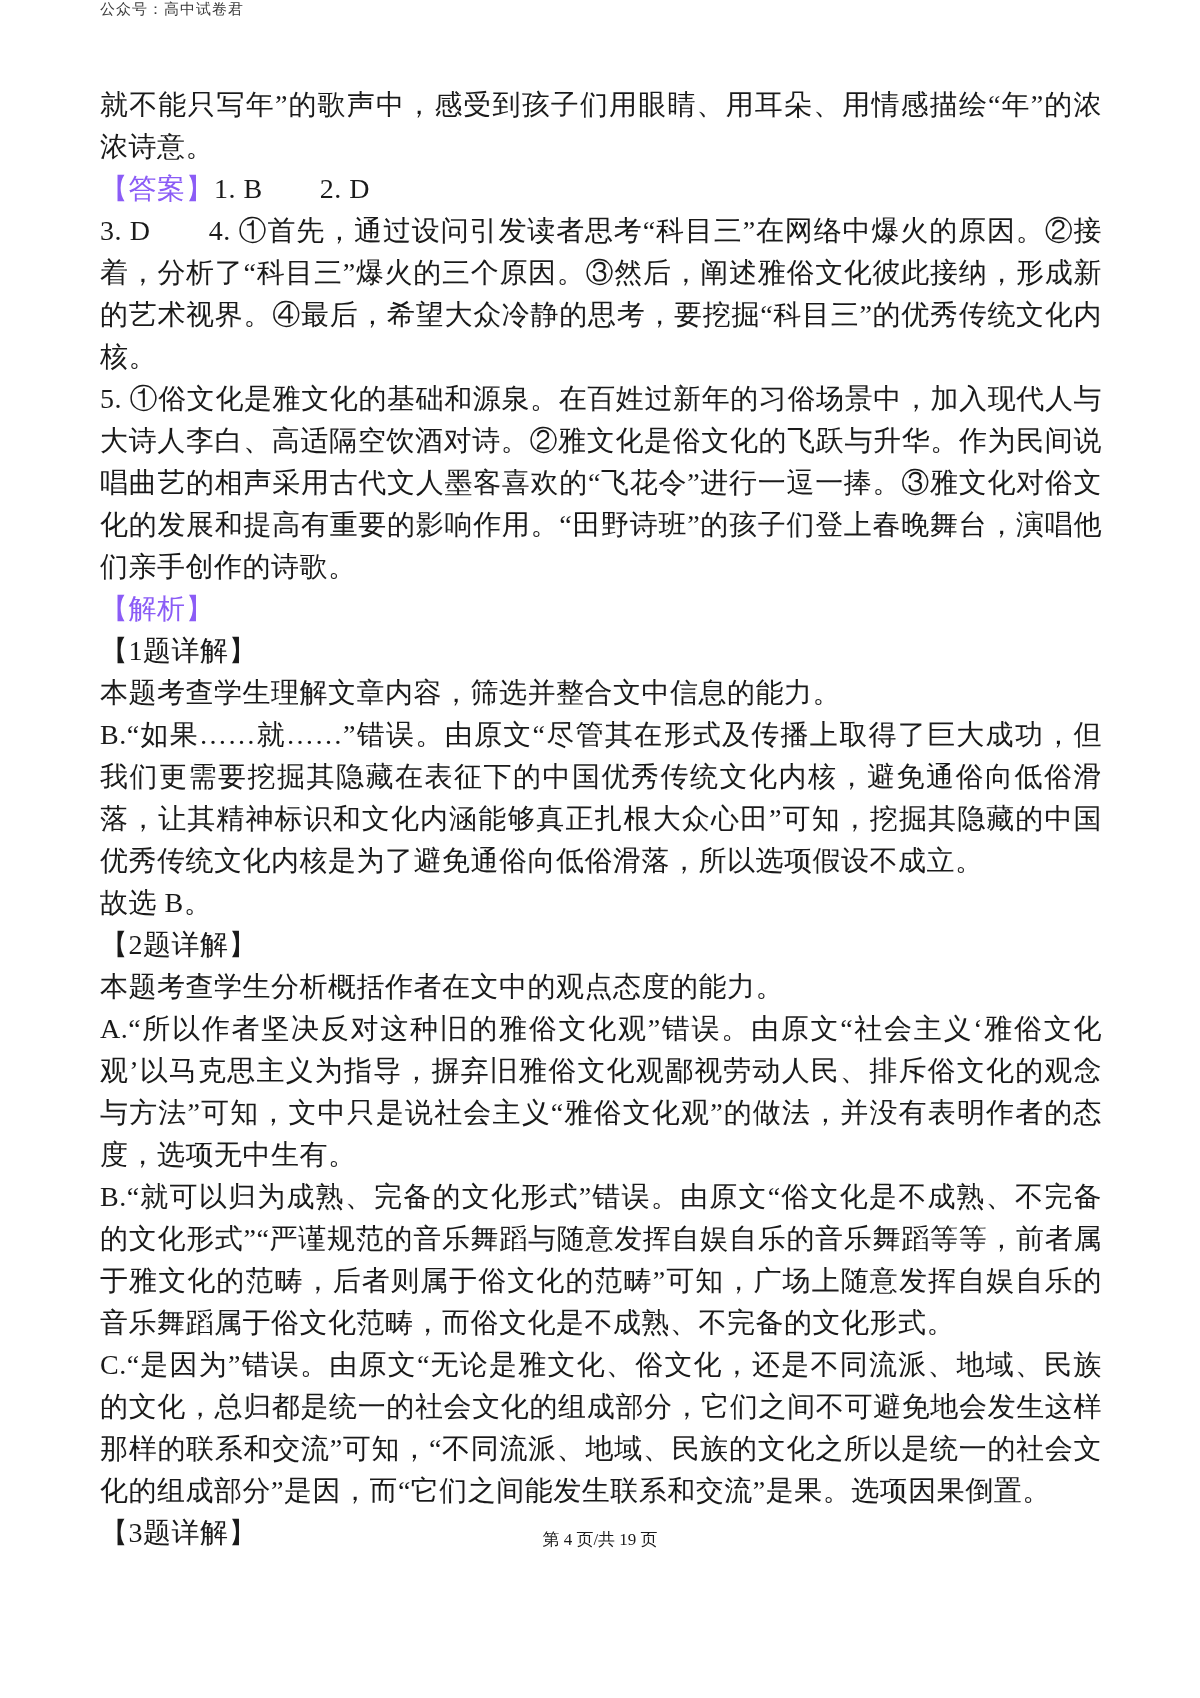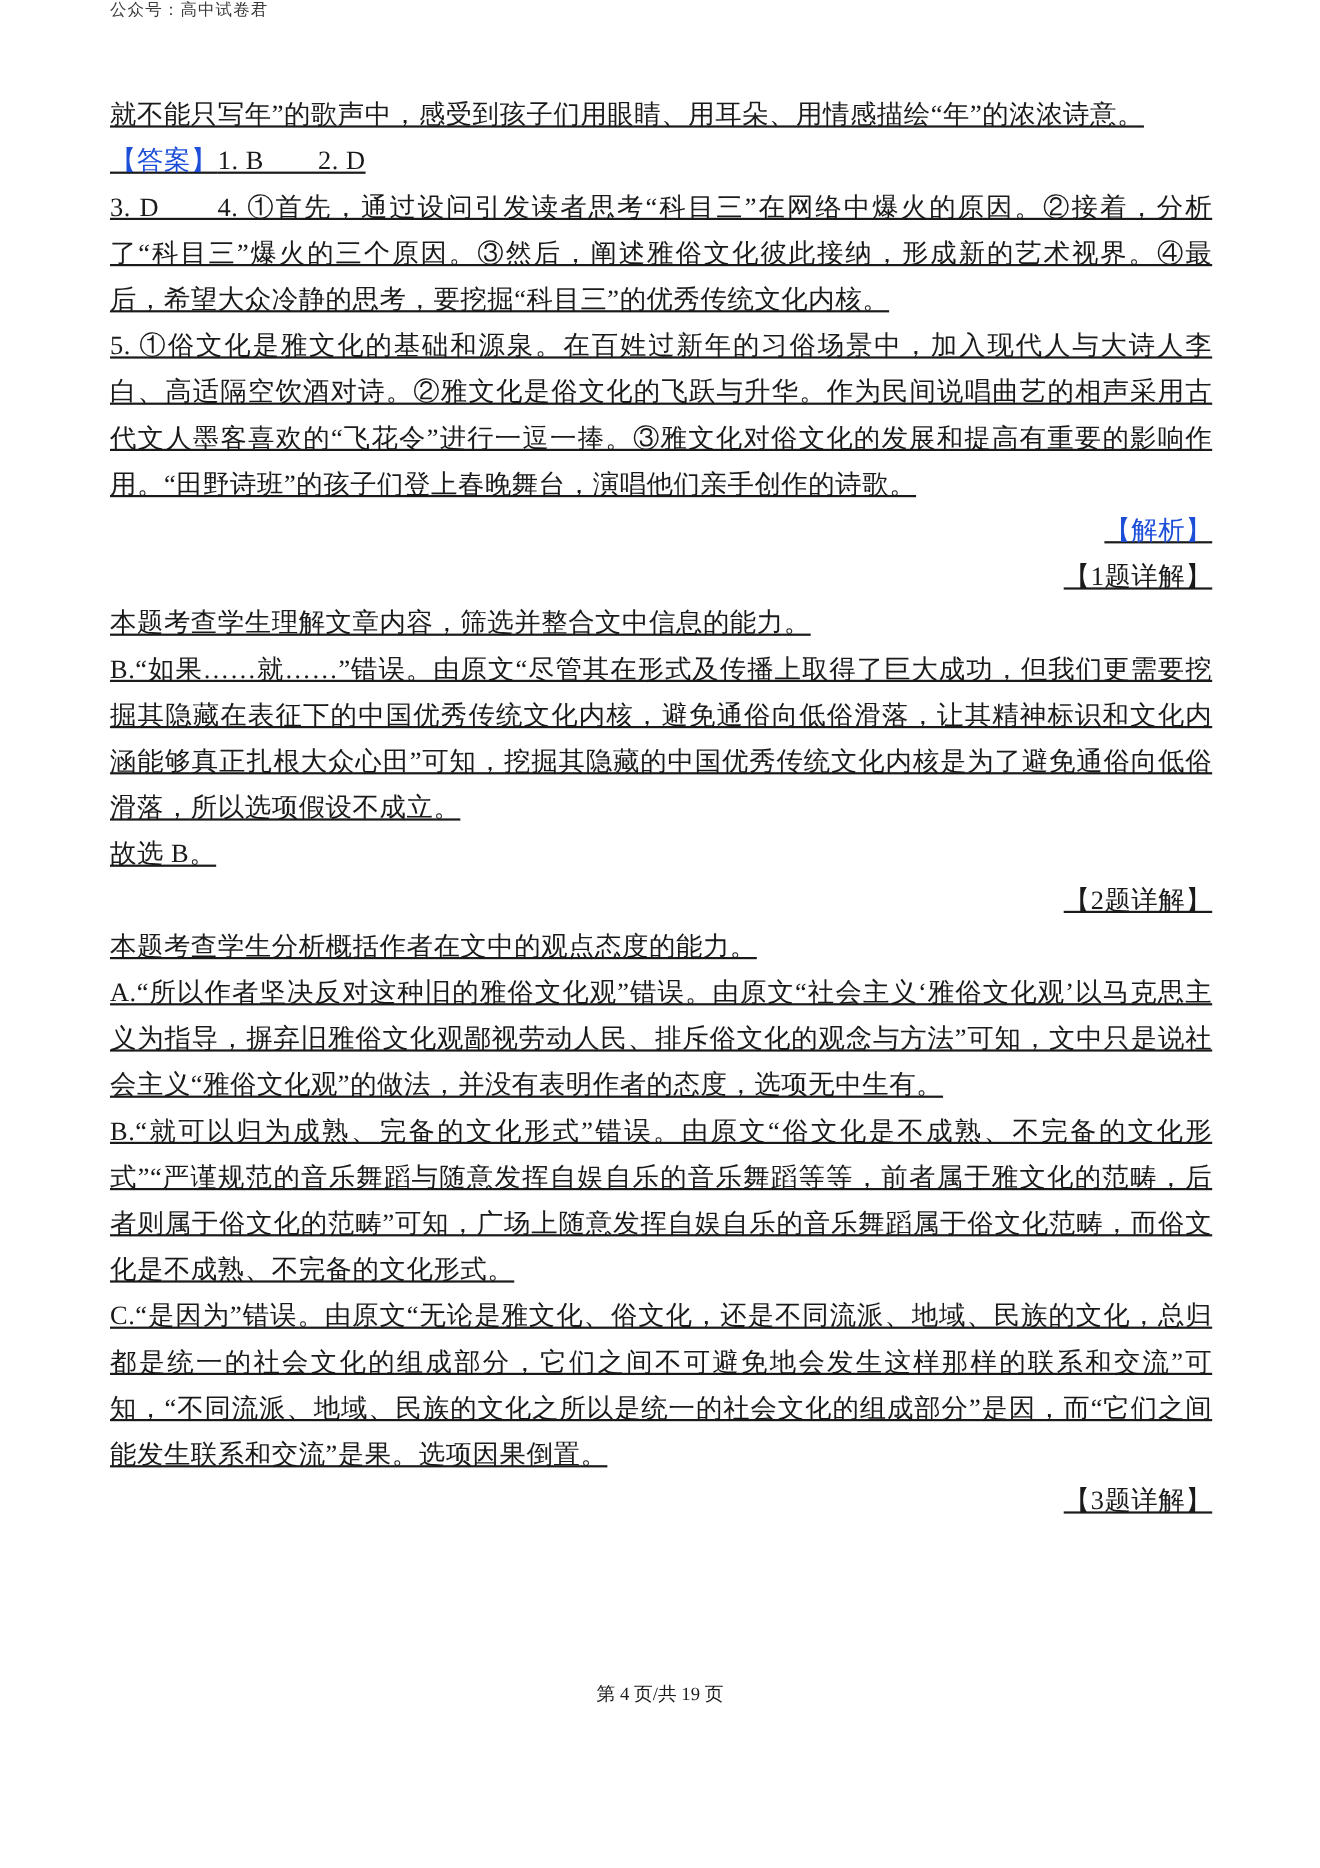--- a/index.html
+++ b/index.html
@@ -25,33 +25,32 @@
     letter-spacing: 1px;
   }
   .content {
     position: absolute;
     top: 84px;
     left: 100px;
     width: 1002px;
   }
   .para {
     margin: 0;
-    font-size: 24px;
+    font-size: 28px;
     line-height: 42px;
     text-align: justify;
     text-justify: inter-ideograph;
     letter-spacing: 0.5px;
     word-break: break-all;
-    text-decoration: underline;
   }
   .heading {
-    text-align: right;
+    text-align: left;
   }
   .blue {
-    color: #1d4ed8;
+    color: #8b5cf6;
   }
   .footer {
     position: absolute;
     top: 1528px;
     left: 0;
     width: 1200px;
     text-align: center;
     font-size: 17px;
     color: #1a1a1a;
   }

